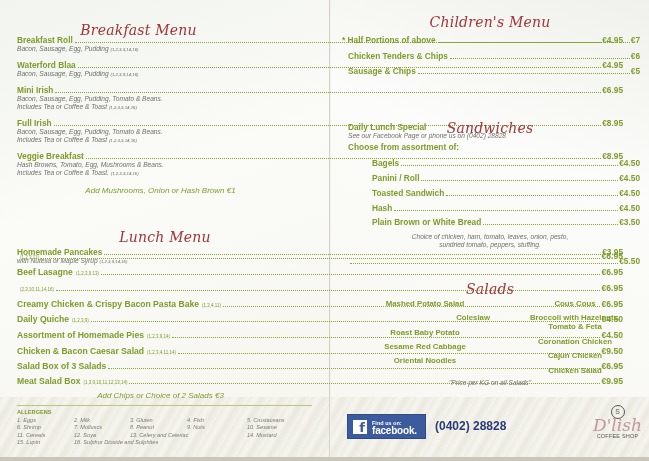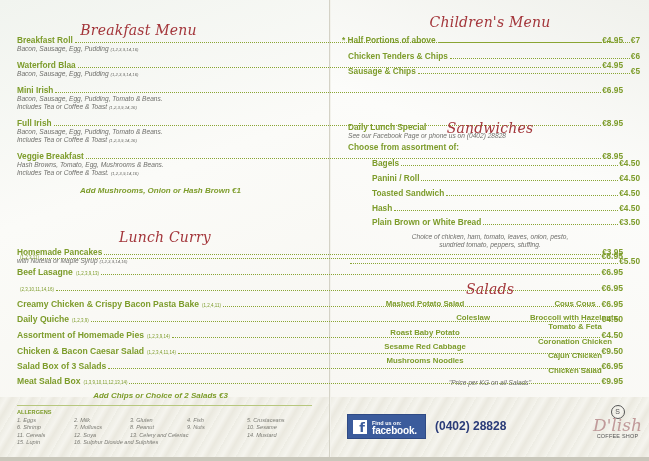--- a/index.html
+++ b/index.html
@@ -26,21 +26,21 @@
       color: #a3353a; text-align: center; font-size: 14px; letter-spacing: 0.2px;
     }
     .item { position: absolute; left: 17px; right: 26px; }
     .row { display: flex; align-items: baseline; font-size: 8.3px; font-weight: bold; color: #7d9c2b; line-height: 10px; }
     .row .name { white-space: nowrap; }
     .row .alg { font-size: 4.5px; font-weight: normal; margin-left: 3px; }
     .row .dots { flex: 1; border-bottom: 1.2px dotted #8aa533; margin: 0 1px 2px 2px; height: 1px; }
     .row .price { white-space: nowrap; }
     .desc { font-size: 6.6px; font-style: italic; color: #6e6e6a; line-height: 8px; }
     .desc .alg { font-size: 4.3px; }
-    .note { position: absolute; font-size: 8px; font-weight: bold; font-style: italic; color: #7d9c2b; text-align: center; }
+    .note { position: absolute; font-size: 8px; font-weight: normal; font-style: italic; color: #7d9c2b; text-align: center; }
     .lunch .row { font-size: 8.6px; }
     .allergens { position: absolute; left: 17px; top: 409px; width: 300px; font-size: 5.6px; font-style: italic; color: #7b7b74; line-height: 7.5px; }
     .allergens .head { font-style: normal; font-weight: bold; color: #7d9c2b; font-size: 5.6px; }
     .alg-grid { display: grid; grid-template-columns: 57px 56px 57px 60px 70px; }
     .sep { position: absolute; left: 17px; width: 295px; top: 405px; height: 1px; background: #b7c77e; }
     .salad { position: absolute; font-size: 7.8px; font-weight: bold; color: #7d9c2b; text-align: center; line-height: 9px; }
     .fb { position: absolute; left: 347px; top: 414px; width: 79px; height: 25px; background: #3b5b9c; border: 1px solid #2f4a84; display: flex; align-items: center; }
     .fb .f { width: 14px; height: 14px; background: #fff; margin-left: 5px; color: #3b5b9c; font-weight: bold; font-size: 13px; line-height: 16px; text-align: right; padding-right: 2px; font-family: "DejaVu Sans", sans-serif; }
     .fb .txt { color: #fff; margin-left: 5px; line-height: 8px; }
     .fb .t1 { font-size: 5.5px; font-weight: bold; }
@@ -110,21 +110,21 @@
 <div class="note" style="left:17px;width:287px;top:186px;">Add Mushrooms, Onion or Hash Brown €1</div>
 <div class="item" style="top:203px;margin-top:44px;">
   <div class="row">
       <span class="name">Homemade Pancakes</span>
       <span class="dots"></span>
       <span class="price">€3.95</span>
     </div>
   <div class="desc"><span>with Nutella or Maple Syrup</span> <span class="alg">(1,2,3,9,14,16)</span></div>
 </div>
 
-<div class="script" style="position:absolute;left:0;width:330px;top:229px;">Lunch Curry</div>
+<div class="script" style="position:absolute;left:0;width:330px;top:229px;">Lunch Menu</div>
 <div class="lunch">
   <div class="item" style="top:251px;">
       <div class="row">
         <span class="alg">(1,2,3,11)</span>
         <span class="dots"></span>
         <span class="price">€6.95</span>
       </div>
     </div>
   <div class="item" style="top:267px;">
       <div class="row">
@@ -288,21 +288,21 @@
       <span class="dots"></span>
       <span class="price">€5.50</span>
     </div>
   </div>
 
 <div class="script" style="position:absolute;left:331px;width:318px;top:281px;">Salads</div>
 <div class="salad" style="left:360px;width:130px;top:299px;">Mashed Potato Salad</div>
 <div class="salad" style="left:360px;width:130px;top:313px;text-align:right;">Coleslaw</div>
 <div class="salad" style="left:360px;width:130px;top:328px;">Roast Baby Potato</div>
 <div class="salad" style="left:360px;width:130px;top:342px;">Sesame Red Cabbage</div>
-<div class="salad" style="left:360px;width:130px;top:356px;">Mushrooms Noodles</div>
+<div class="salad" style="left:360px;width:130px;top:356px;">Oriental Noodles</div>
 <div class="salad" style="left:513px;width:124px;top:299px;">Cous Cous</div>
 <div class="salad" style="left:513px;width:124px;top:313px;">Broccoli with Hazelnuts,</div>
 <div class="salad" style="left:513px;width:124px;top:322px;">Tomato &amp; Feta</div>
 <div class="salad" style="left:513px;width:124px;top:337px;">Coronation Chicken</div>
 <div class="salad" style="left:513px;width:124px;top:351px;">Cajun Chicken</div>
 <div class="salad" style="left:513px;width:124px;top:366px;">Chicken Salad</div>
 <div class="desc" style="position:absolute;left:331px;width:318px;top:379px;text-align:center;">"Price per KG on all Salads"</div>
 
 <div class="fb">
   <div class="f">f</div>

